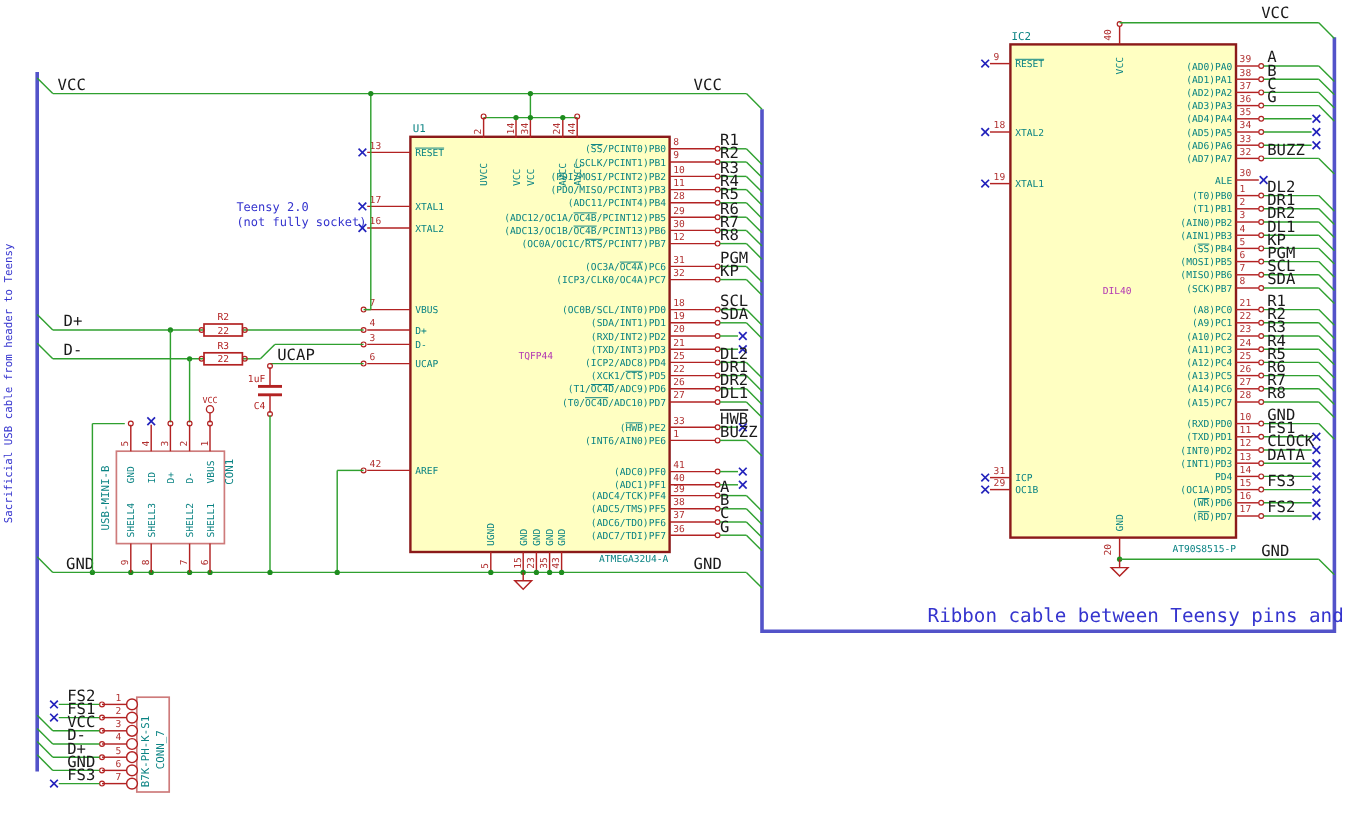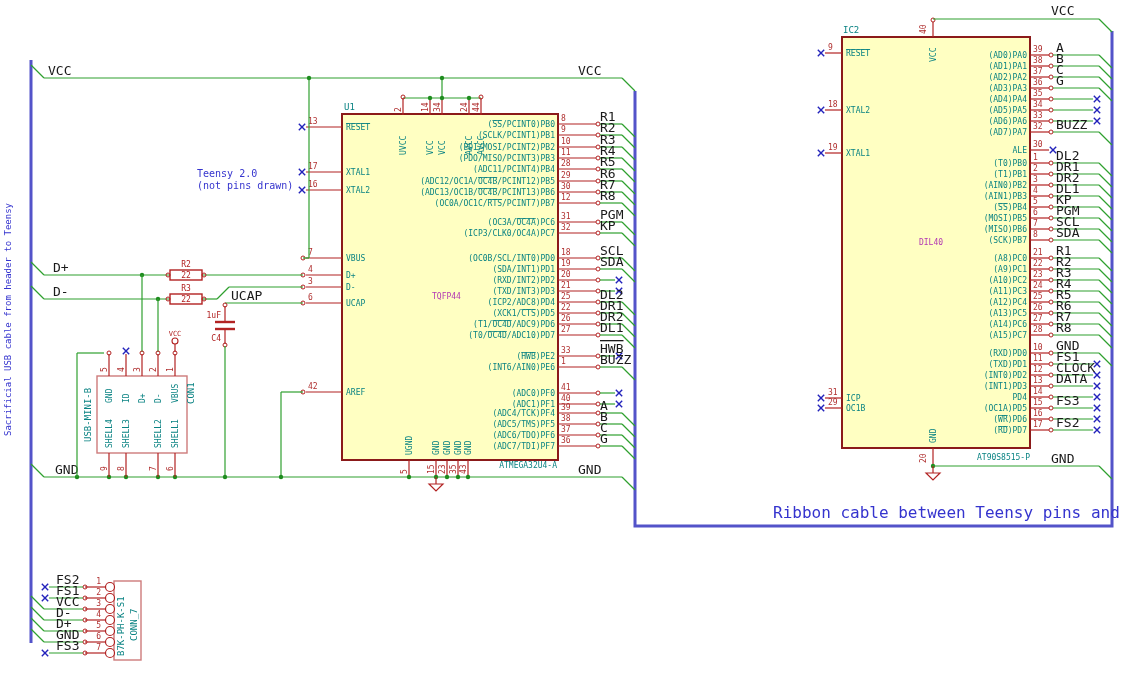--- a/index.html
+++ b/index.html
@@ -713,16 +713,16 @@
       <line x1="933" y1="448" x2="933" y2="465" stroke="#b22222" stroke-width="1.2"></line>
       <circle cx="933" cy="466" r="2.2" fill="#1e8c1e"></circle>
       <text x="926" y="463" font-size="8" fill="#b03030" text-anchor="start" transform="rotate(-90 926 463)"><tspan>20</tspan></text>
       <text x="936" y="443" font-size="8" fill="#0a8383" text-anchor="start" transform="rotate(-90 936 443)"><tspan>GND</tspan></text>
       <line x1="933" y1="466" x2="1099" y2="466" stroke="#2fa02f" stroke-width="1.2"></line>
       <line x1="1099" y1="466" x2="1112" y2="479" stroke="#2fa02f" stroke-width="1.2"></line>
       <line x1="933" y1="466" x2="933" y2="473" stroke="#b22222" stroke-width="1.2"></line>
       <polygon points="926,473 940,473 933,480" fill="none" stroke="#b22222" stroke-width="1.2"></polygon>
       <text x="1051" y="463" font-size="13" fill="#1a1a1a" text-anchor="start"><tspan>GND</tspan></text>
     </svg>
-  <div class="note" id="teensy-note"><div>Teensy 2.0</div><div>(not pins drawn)</div></div>
+  <div class="note" id="teensy-note"><div>Teensy 2.0</div><div>(not fully socket)</div></div>
   <div class="note" id="ribbon-note">Ribbon cable between Teensy pins and socket</div>
   <div class="note" id="sacrificial-note">Sacrificial USB cable from header to Teensy</div>
 </div>
 
 </body></html>

